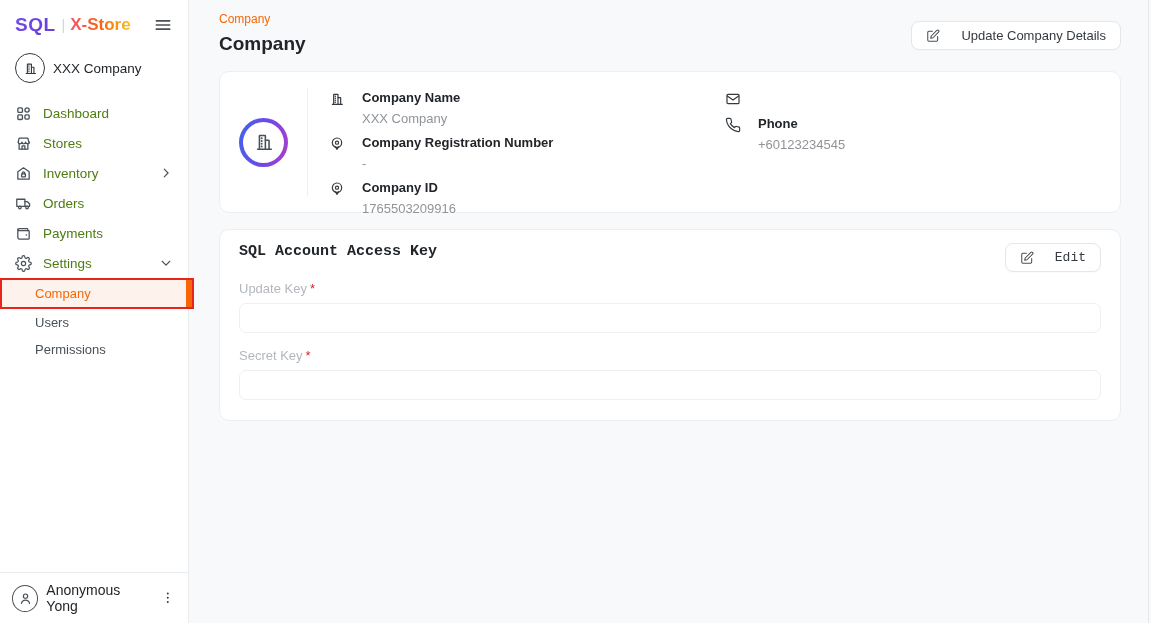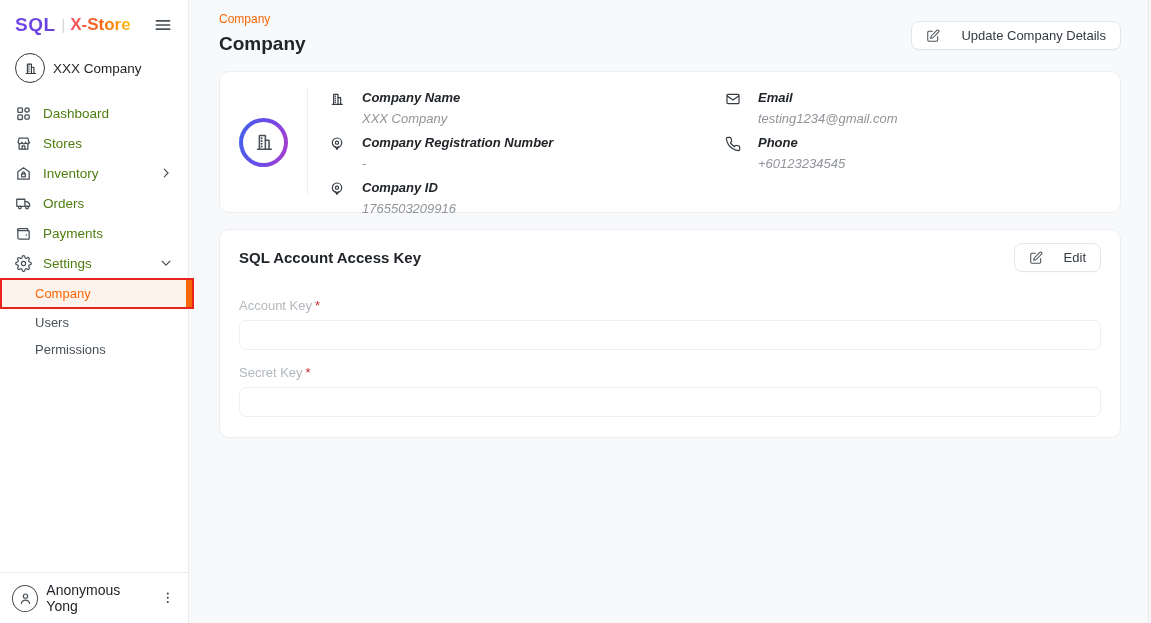--- a/index.html
+++ b/index.html
@@ -55,30 +55,30 @@
 
   .card { background:#fff; border:1px solid #eceef1; border-radius:10px; }
   .info-card { margin-top:16px; display:flex; align-items:stretch; padding:16px 0; height:142px; }
   .avatar-zone { width:87px; display:flex; align-items:center; justify-content:center; }
   .grad-ring { width:49px; height:49px; border-radius:50%; padding:4px;
                background:linear-gradient(100deg,#4263eb 0%,#7048e8 55%,#ae3ec9 100%);
                display:flex; }
   .grad-inner { flex:1; background:#fff; border-radius:50%; display:flex; align-items:center; justify-content:center; color:#495057; }
   .grad-inner svg { width:22px; height:22px; }
   .v-divider { width:1px; background:#edf0f2; }
-  .fields-cols { flex:1; display:flex; padding:2px 0 0 21px;font-style:italic; }
+  .fields-cols { flex:1; display:flex; padding:2px 0 0 21px; }
   .fcol-left { width:396px; }
   .fcol-right { flex:1; }
   .field-row { display:flex; gap:17px; margin-bottom:9px; }
   .field-row .ficon { width:16px; height:16px; color:#343a40; flex:none; margin-top:1px; }
   .f-label { font-size:13px; font-weight:700; color:#212529; line-height:1.2; }
   .f-value { font-size:13px; color:#909499; margin-top:5px; line-height:1.2; }
 
   .key-card { margin-top:16px; padding:13px 19px 20px 19px; }
-  .key-head { display:flex; justify-content:space-between; align-items:center; margin-bottom:26px; }
+  .key-head { display:flex; justify-content:space-between; align-items:flex-start; margin-bottom:9px;font-family:Liberation Mono, monospace; }
   .key-title { font-size:15px; font-weight:600; color:#212529; }
   .form-label { font-size:13px; color:#b3b8bd; margin-bottom:7px; }
   .req { color:#c92a2a; margin-left:3px; }
   .text-input { width:100%; height:30px; border:1px solid #edeff2; border-radius:7px; background:#fff;
                 font-family:inherit; font-size:13px; padding:0 10px; color:#495057; outline:none; }
   .form-group { margin-bottom:15px; }
   .form-group:last-child { margin-bottom:0; }
   .edge-line { position:absolute; right:2px; top:0; bottom:0; width:1px; background:#e6e8ea; }
   svg { display:block; }
 </style>
@@ -304,24 +304,20 @@
         </div>
 
         <div class="fcol-right">
           <div class="field-row">
             <span class="ficon">
               <svg viewBox="0 0 24 24" fill="none" stroke="currentColor" stroke-width="1.8" stroke-linecap="round" stroke-linejoin="round">
                   <rect x="3" y="5" width="18" height="14" rx="1.5"></rect>
                   <path d="m3.5 7.5 8.5 6 8.5-6"></path>
                 </svg>
             </span>
-            <div>
-              <div class="f-label">Email</div>
-              <div class="f-value">testing1234@gmail.com</div>
-            </div>
           </div>
           <div class="field-row">
             <span class="ficon">
               <svg viewBox="0 0 24 24" fill="none" stroke="currentColor" stroke-width="1.8" stroke-linecap="round" stroke-linejoin="round">
                   <path d="M22 16.92v3a2 2 0 0 1-2.18 2 19.79 19.79 0 0 1-8.63-3.07 19.5 19.5 0 0 1-6-6 19.79 19.79 0 0 1-3.07-8.67A2 2 0 0 1 4.11 2h3a2 2 0 0 1 2 1.72 12.84 12.84 0 0 0 .7 2.81 2 2 0 0 1-.45 2.11L8.09 9.91a16 16 0 0 0 6 6l1.27-1.27a2 2 0 0 1 2.11-.45 12.84 12.84 0 0 0 2.81.7A2 2 0 0 1 22 16.92z"></path>
                 </svg>
             </span>
             <div>
               <div class="f-label">Phone</div>
               <div class="f-value">+60123234545</div>
@@ -340,21 +336,21 @@
                 <path d="M11 4H5a2 2 0 0 0-2 2v13a2 2 0 0 0 2 2h13a2 2 0 0 0 2-2v-6"></path>
                 <path d="M18.5 2.5a2.12 2.12 0 0 1 3 3L12 15l-4 1 1-4z"></path>
               </svg>
           </span>
           <span>Edit</span>
         </button>
       </div>
 
       <div class="form-group">
         <div class="form-label">
-          <span>Account Key</span><span class="req">*</span>
+          <span>Update Key</span><span class="req">*</span>
         </div>
         <input class="text-input" type="text" value="" style="">
       </div>
 
       <div class="form-group">
         <div class="form-label">
           <span>Secret Key</span><span class="req">*</span>
         </div>
         <input class="text-input" type="text" value="" style="">
       </div>

